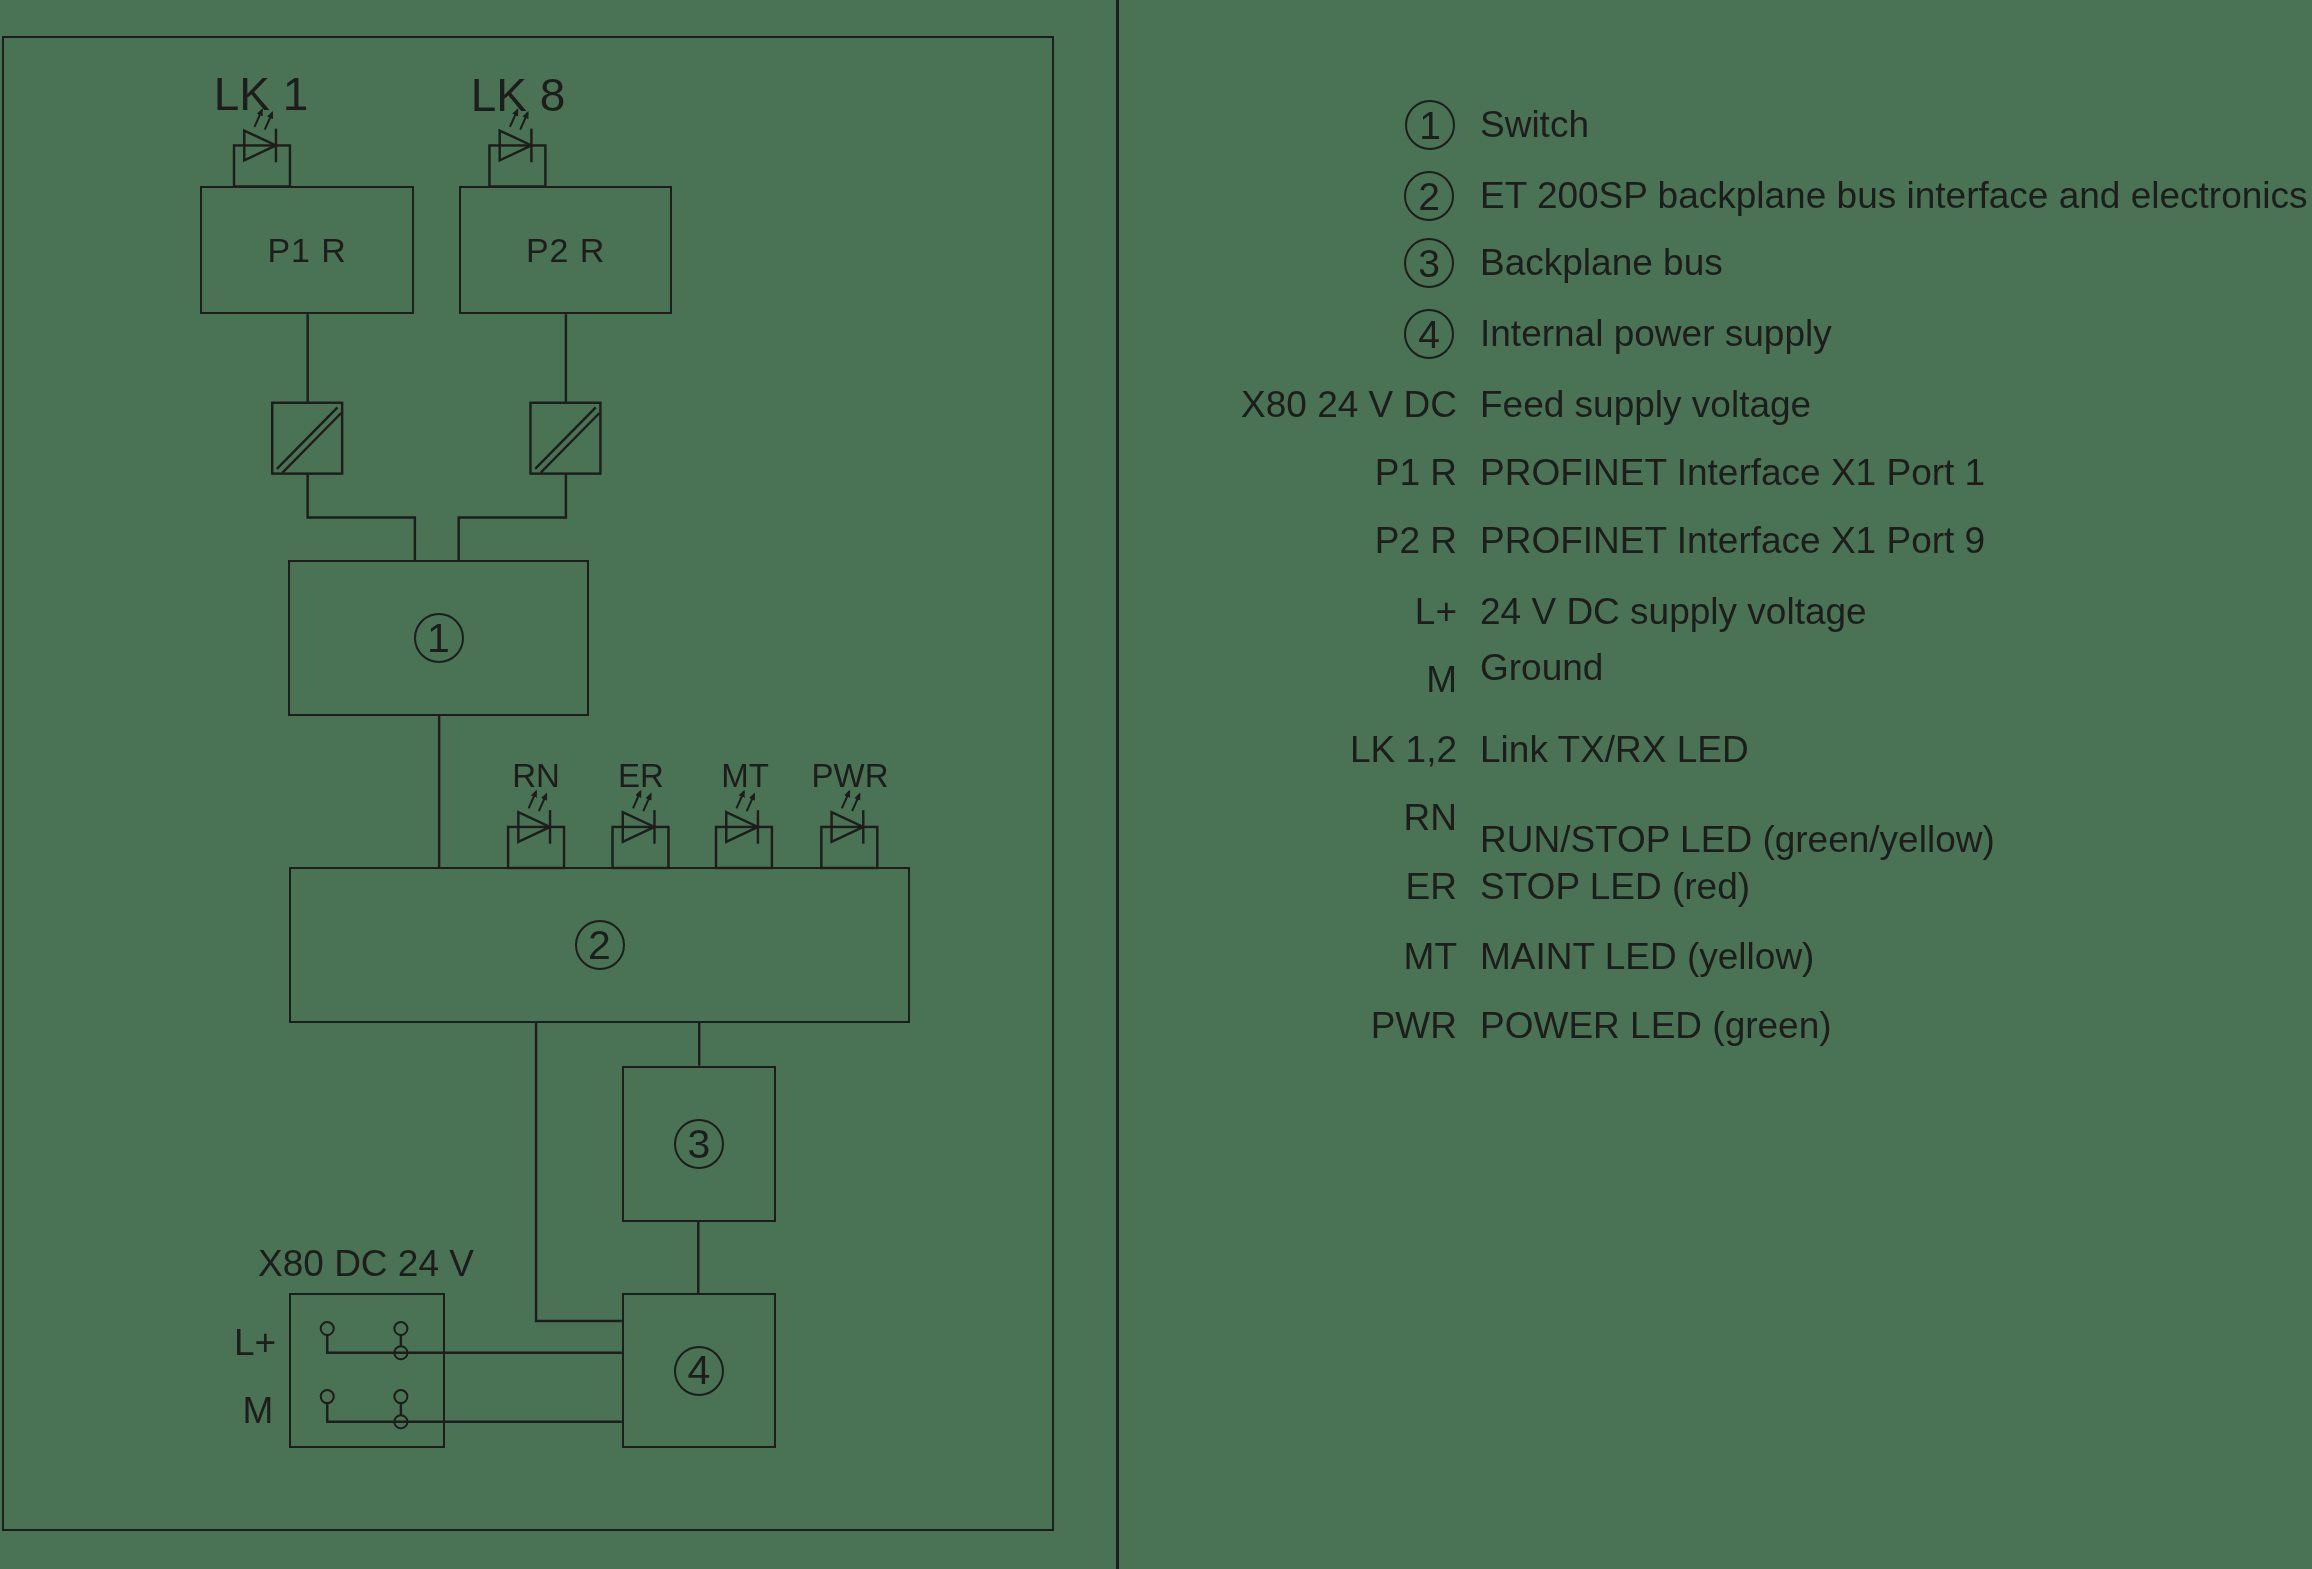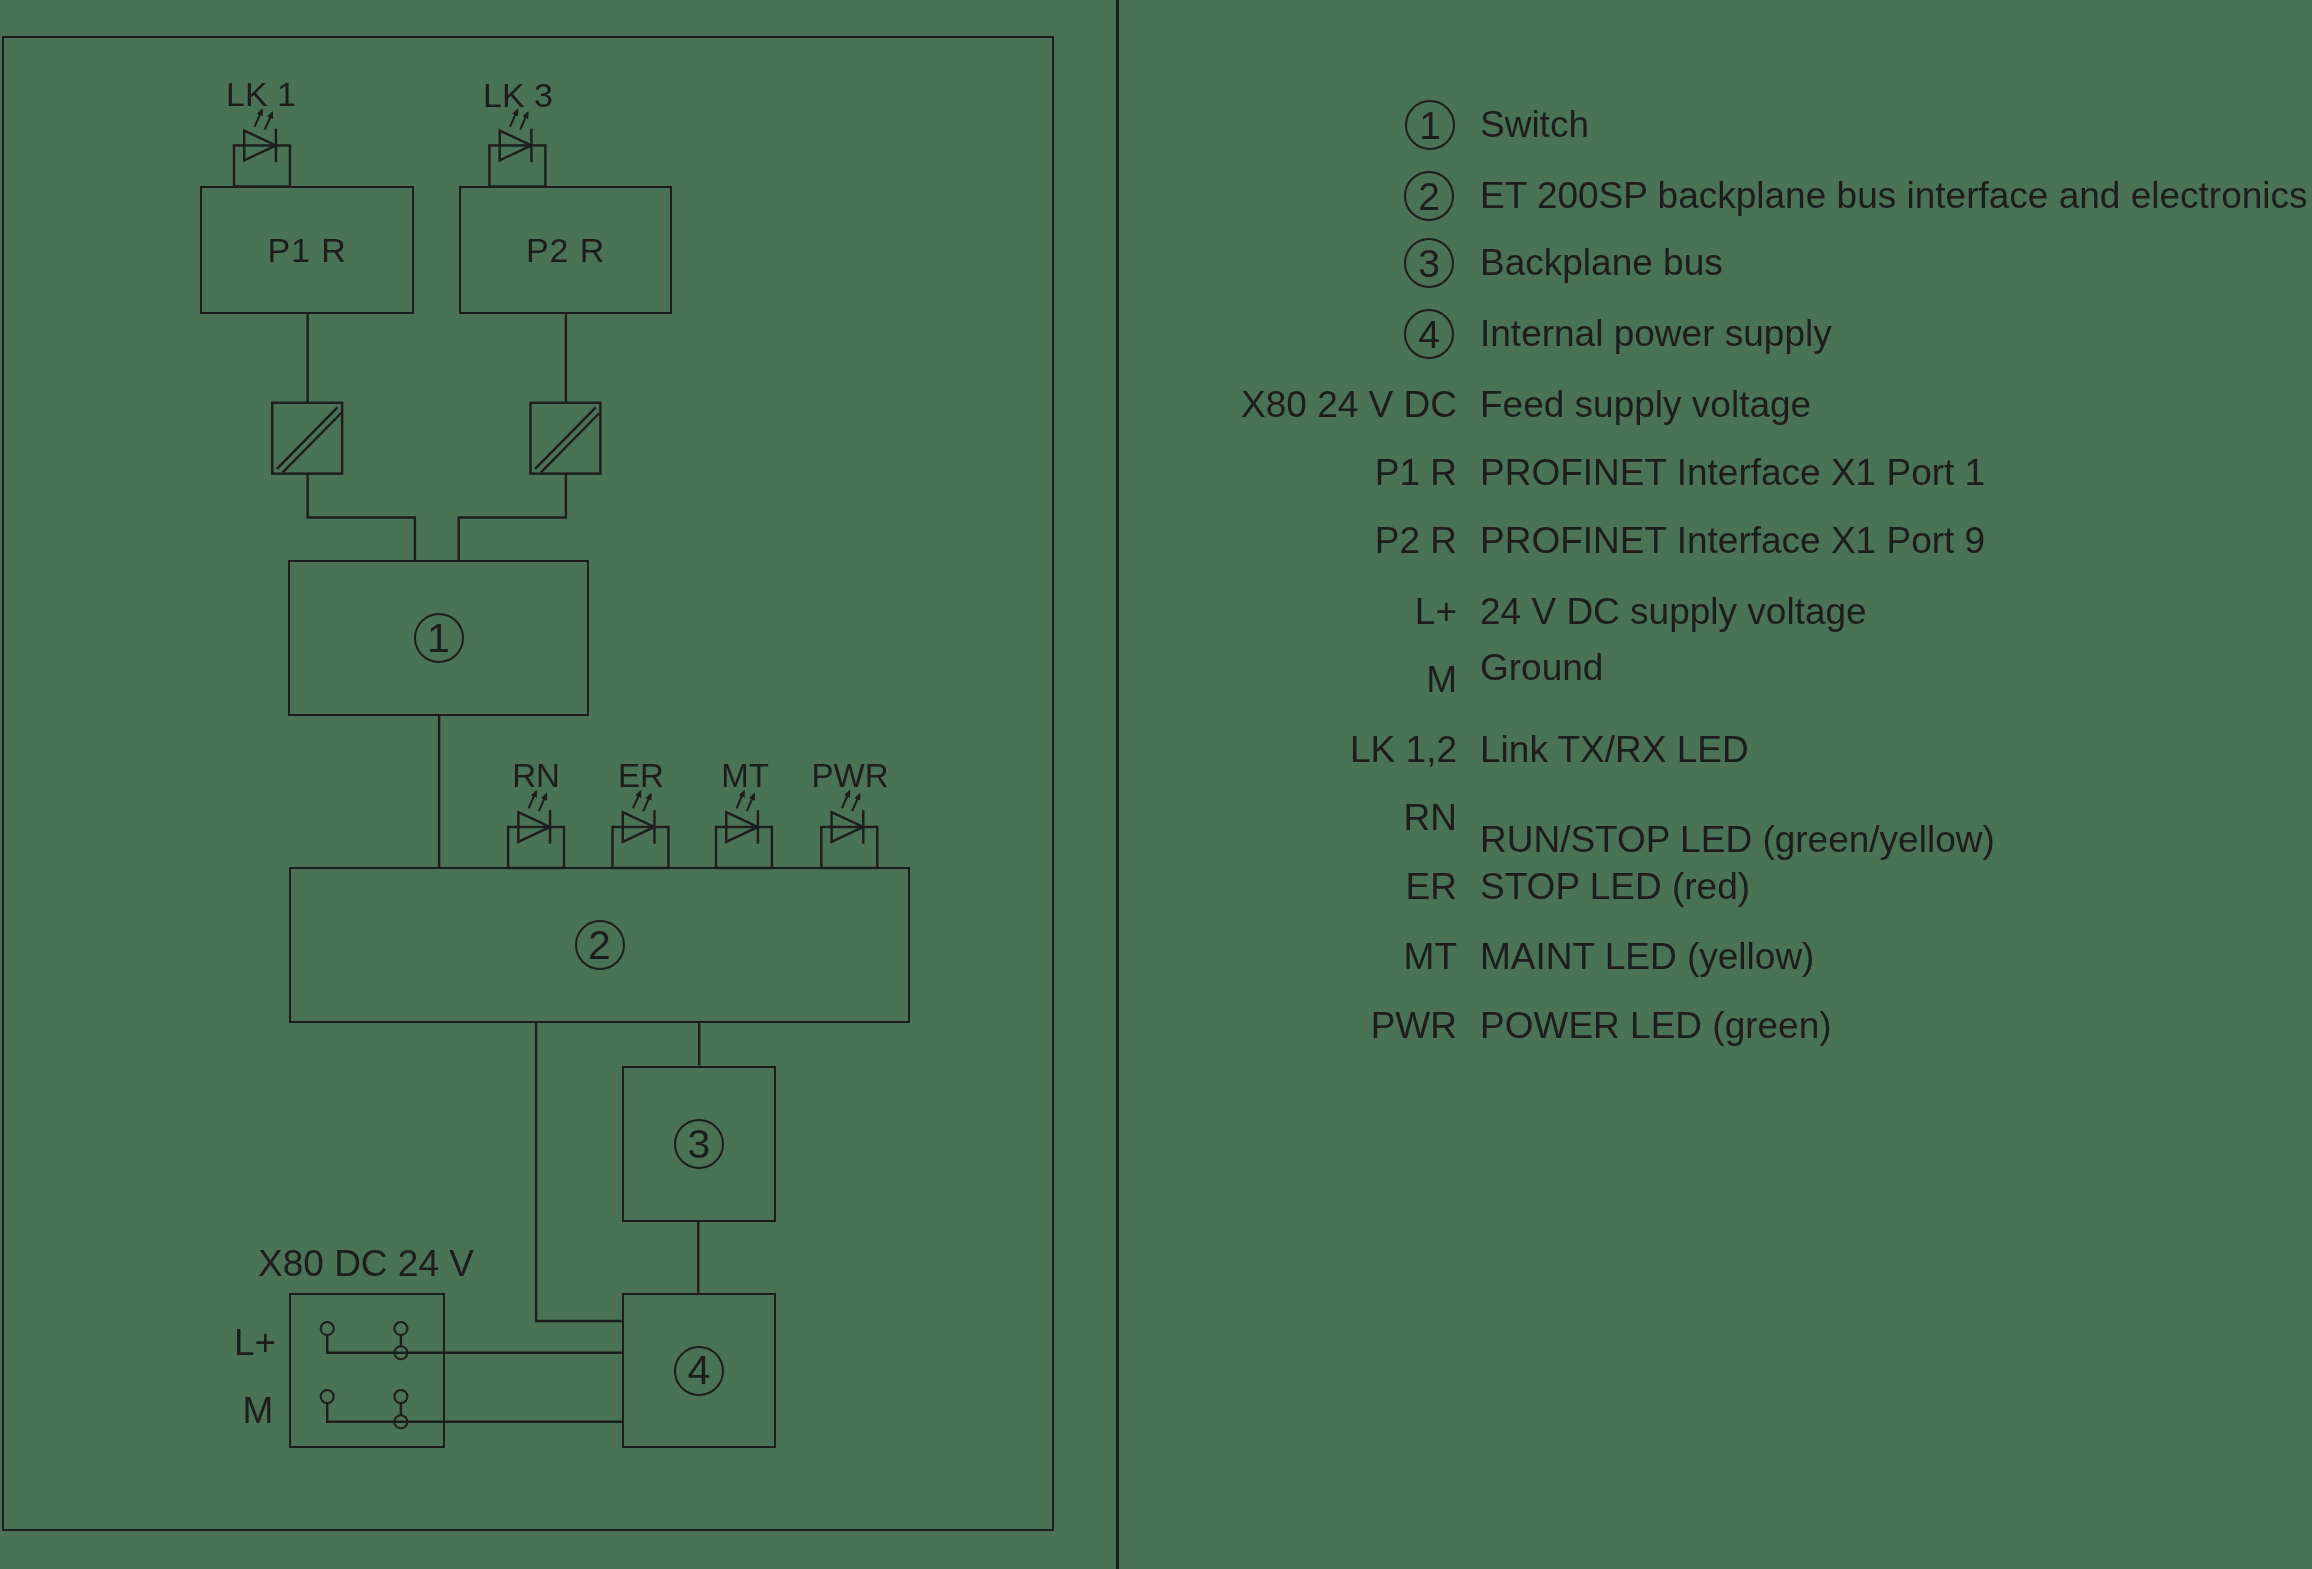--- a/index.html
+++ b/index.html
@@ -24,21 +24,21 @@
   }
   .box-label{font-size:34px;letter-spacing:0.9px;}
   .cnum{
     width:50px;height:50px;border:2.8px solid #1d1d1b;border-radius:50%;
     box-sizing:border-box;display:flex;align-items:center;justify-content:center;
     font-size:41px;line-height:1;padding-top:0.9px;
   }
   .cnum.legend{font-size:39px;}
   .dlabel{
     transform:translate(-50%,-50%);white-space:nowrap;
-    font-size:34px;
+    font-size:46px;
   }
   .dlabel.small{font-size:33px;}
   .dlabel.big{font-size:37px;text-align:center;}
   .legend-label{
     right:856px;transform:translateY(-50%);
     font-size:37px;white-space:nowrap;text-align:left;
   }
   .legend-desc{
     left:1480px;transform:translateY(-50%);
     font-size:37px;white-space:nowrap;
@@ -155,21 +155,21 @@
 </div>
 <div class="abs box" style="left:622px;top:1066px;width:154px;height:156px;">
   <span class="cnum">3</span>
 </div>
 <div class="abs box" style="left:622px;top:1293px;width:154px;height:155px;">
   <span class="cnum">4</span>
 </div>
 <div class="abs box" style="left:289px;top:1293px;width:156px;height:155px;"></div>
 
 <div class="abs dlabel" style="left:261px;top:94px;">LK 1</div>
-<div class="abs dlabel" style="left:518px;top:95px;">LK 3</div>
+<div class="abs dlabel" style="left:518px;top:95px;">LK 8</div>
 <div class="abs dlabel small" style="left:536px;top:776px;">RN</div>
 <div class="abs dlabel small" style="left:641px;top:776px;">ER</div>
 <div class="abs dlabel small" style="left:745px;top:776px;">MT</div>
 <div class="abs dlabel small" style="left:850px;top:776px;">PWR</div>
 <div class="abs dlabel big" style="left:366px;top:1264px;">X80 DC 24 V</div>
 <div class="abs dlabel big" style="left:255px;top:1343px;">L+</div>
 <div class="abs dlabel big" style="left:258px;top:1411px;">M</div>
 
 <div class="abs cnum legend" style="left:1405px;top:100px;">1</div>
 <div class="abs legend-desc" style="top:125px;">Switch</div>

